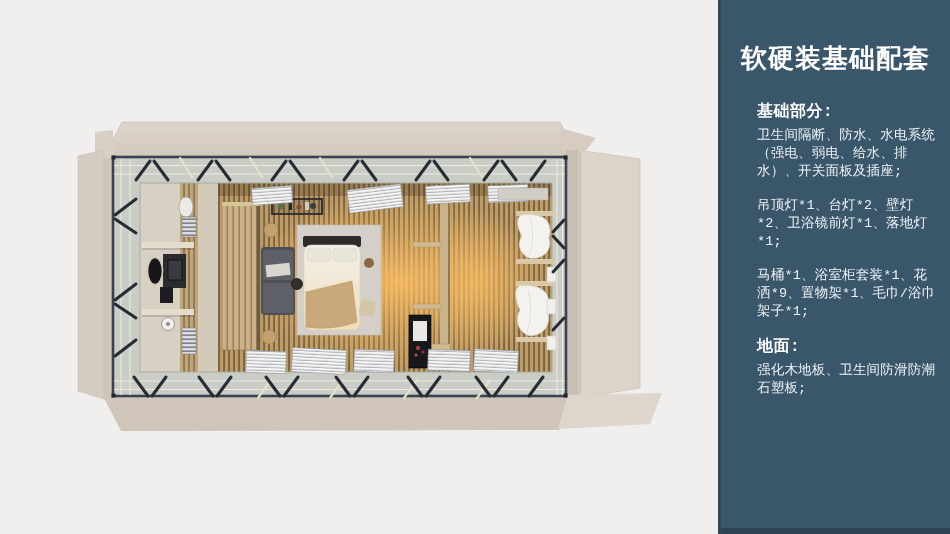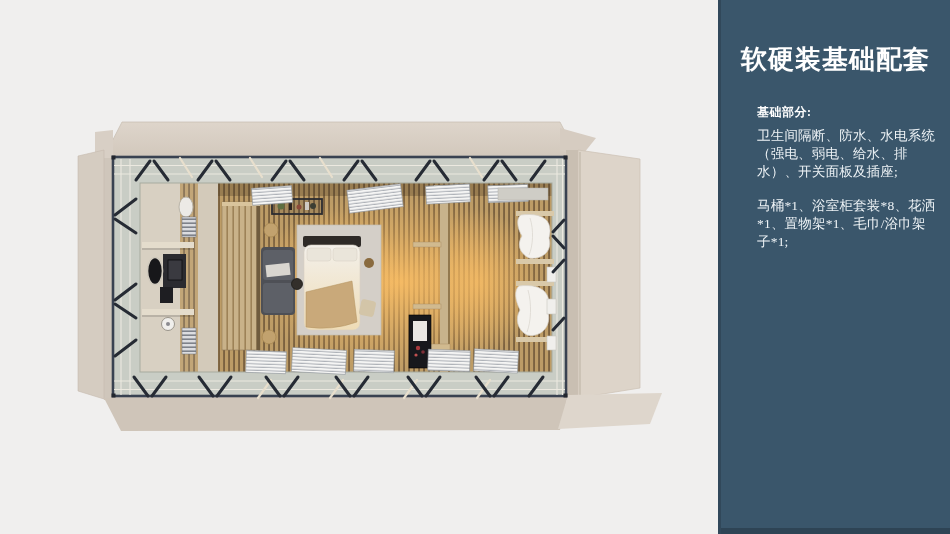--- a/index.html
+++ b/index.html
@@ -1,18 +1,18 @@
 <!DOCTYPE html>
 <html style="--panel-bg: #3a566b; --panel-edge: #31485a; --panel-footer: #2e4455; --panel-text: #ffffff; --canvas-bg: #f0efee; --shell-beige: #d9d0c6; --frame-dark: #394251; --glass-band: #c9cdc5; --wood-light: #bd9c66; --wood-dark: #7c6240; --warm-glow: #ffc064;"><head>
 <meta charset="utf-8">
 <style>
   html,body{margin:0;padding:0;background:#ffffff;}
   .stage{
     position:relative;width:950px;height:534px;overflow:hidden;
-    font-family:Liberation Serif, serif;
+    font-family:Liberation Mono, monospace;
     background:var(--canvas-bg,#f0efee);
   }
   .render-wrap{position:absolute;left:0;top:0;width:718px;height:534px;}
   .render-wrap svg{display:block;}
   
   .panel{
     position:absolute;left:718px;top:0;width:232px;height:534px;box-sizing:border-box;
     background:var(--panel-bg,#3a566b);
     border-left:3px solid var(--panel-edge,#31485a);
     color:var(--panel-text,#ffffff);
@@ -22,21 +22,21 @@
     content:"";position:absolute;left:0;right:0;bottom:0;height:6px;
     background:var(--panel-footer,#2e4455);
   }
   .panel-title{
     margin:0 0 26px 0;font-size:26px;line-height:32px;font-weight:bold;
     letter-spacing:1px;white-space:nowrap;
   }
   .panel-sections{padding-left:16px;}
   .panel-section{margin:0 0 16px 0;}
   .panel-section h2{
-    margin:0 0 4px 0;font-size:12px;line-height:21px;font-weight:bold;letter-spacing:.5px;
+    margin:0 0 4px 0;font-size:16px;line-height:21px;font-weight:bold;letter-spacing:.5px;
   }
   .panel-section p{
     margin:0;font-size:13.5px;line-height:18px;color:#eef3f6;letter-spacing:.2px;
     width:181px;
   }
 </style>
 </head>
 <body>
 
 <div class="stage">
@@ -281,19 +281,24 @@
   <aside class="panel">
     <h1 class="panel-title">软硬装基础配套</h1>
     <div class="panel-sections">
       <section class="panel-section">
         <h2>基础部分:</h2>
         <p>卫生间隔断、防水、水电系统（强电、弱电、给水、排水）、开关面板及插座;</p>
       </section>
       <section class="panel-section">
       </section>
       <section class="panel-section">
-      </section>
-      <section class="panel-section">
-        <p>马桶*1、浴室柜套装*8、花洒*1、置物架*1、毛巾/浴巾架子*1;</p>
+        <p>吊顶灯*1、台灯*2、壁灯*2、卫浴镜前灯*1、落地灯*1;</p>
+      </section>
+      <section class="panel-section">
+        <p>马桶*1、浴室柜套装*1、花洒*9、置物架*1、毛巾/浴巾架子*1;</p>
+      </section>
+      <section class="panel-section">
+        <h2>地面:</h2>
+        <p>强化木地板、卫生间防滑防潮石塑板;</p>
       </section>
     </div>
   </aside>
 </div>
 
 </body></html>

